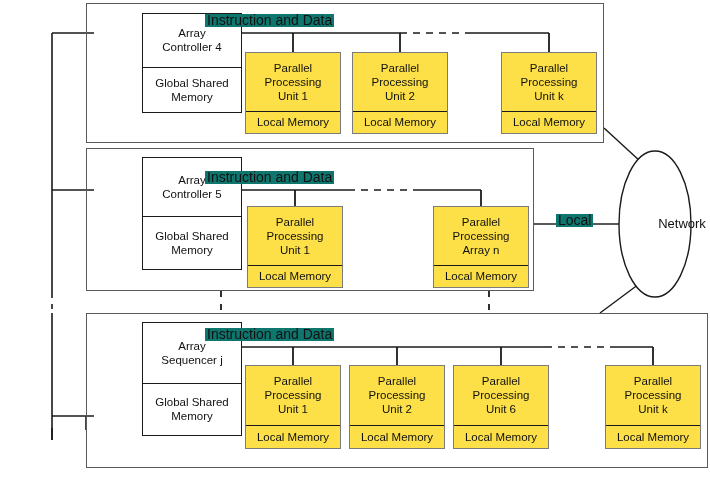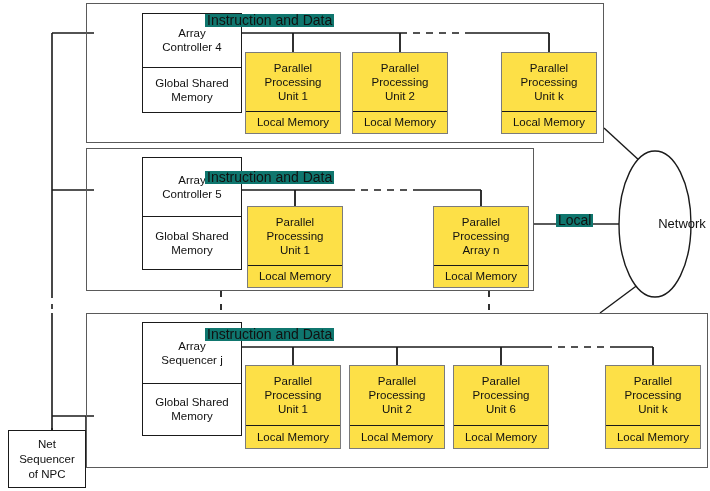--- a/index.html
+++ b/index.html
@@ -336,21 +336,14 @@
         <span>Unit k</span>
       </span>
     </div>
     <div class="ppu-mem" style="height:23px;">Local Memory</div>
   </div>
 
   <div class="edge-label" style="left:556px; top:214px;">Local</div>
 
   <div class="net-label" style="left:620px; top:216px; width:70px;padding-left:27px;">Network</div>
 
-  <div class="node seq-box" style="left:8px; top:430px; width:78px; height:58px;">
-    <span>
-      <span>Net</span><br>
-      <span>Sequencer</span><br>
-      <span>of NPC</span>
-    </span>
-  </div>
 
 </div>
 
 </body></html>

